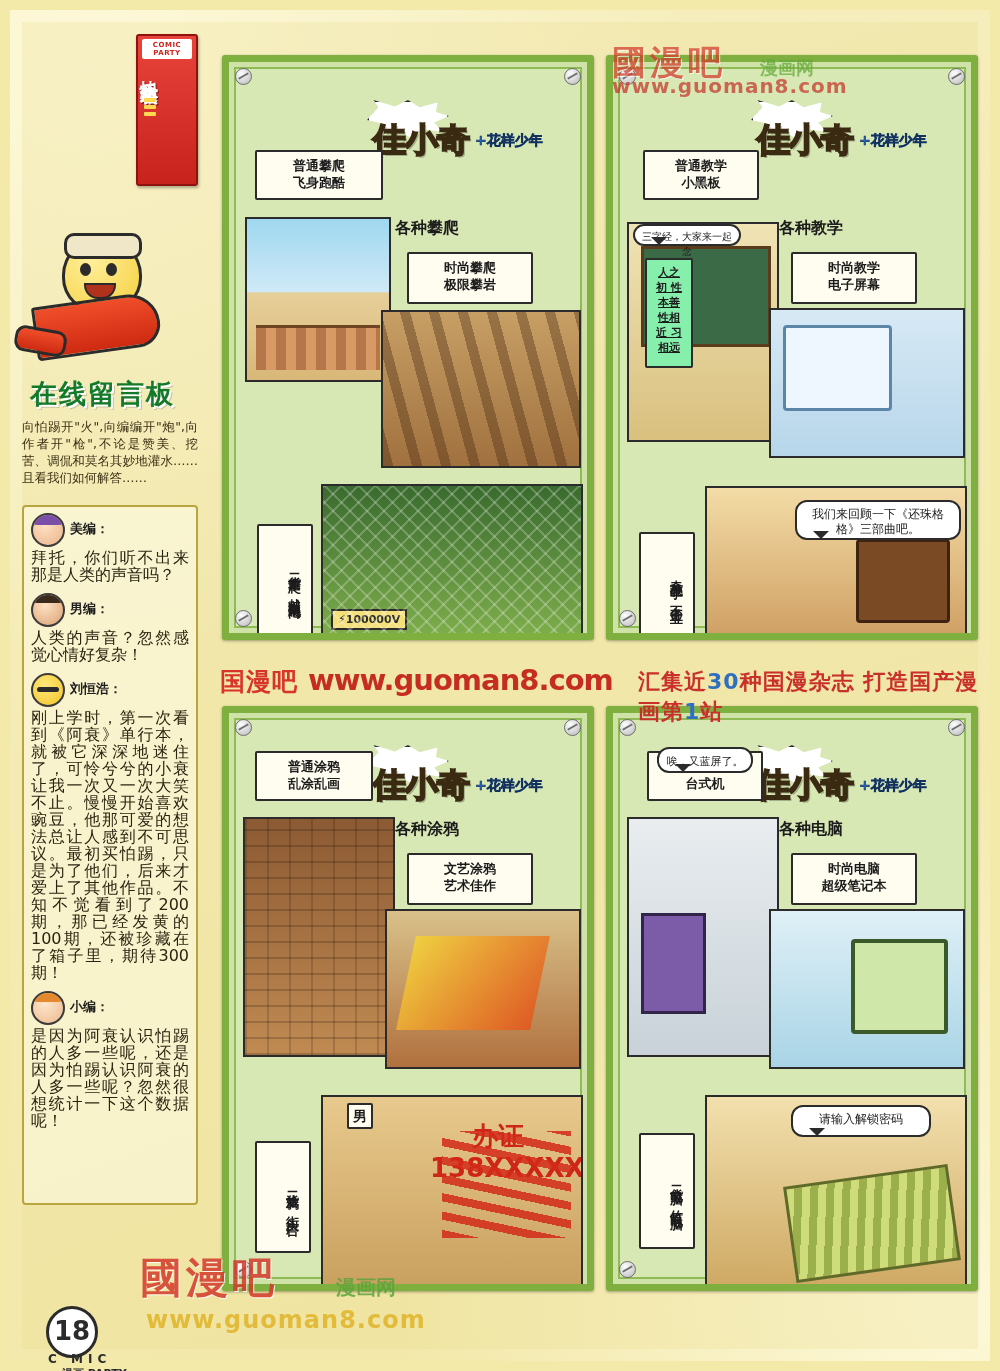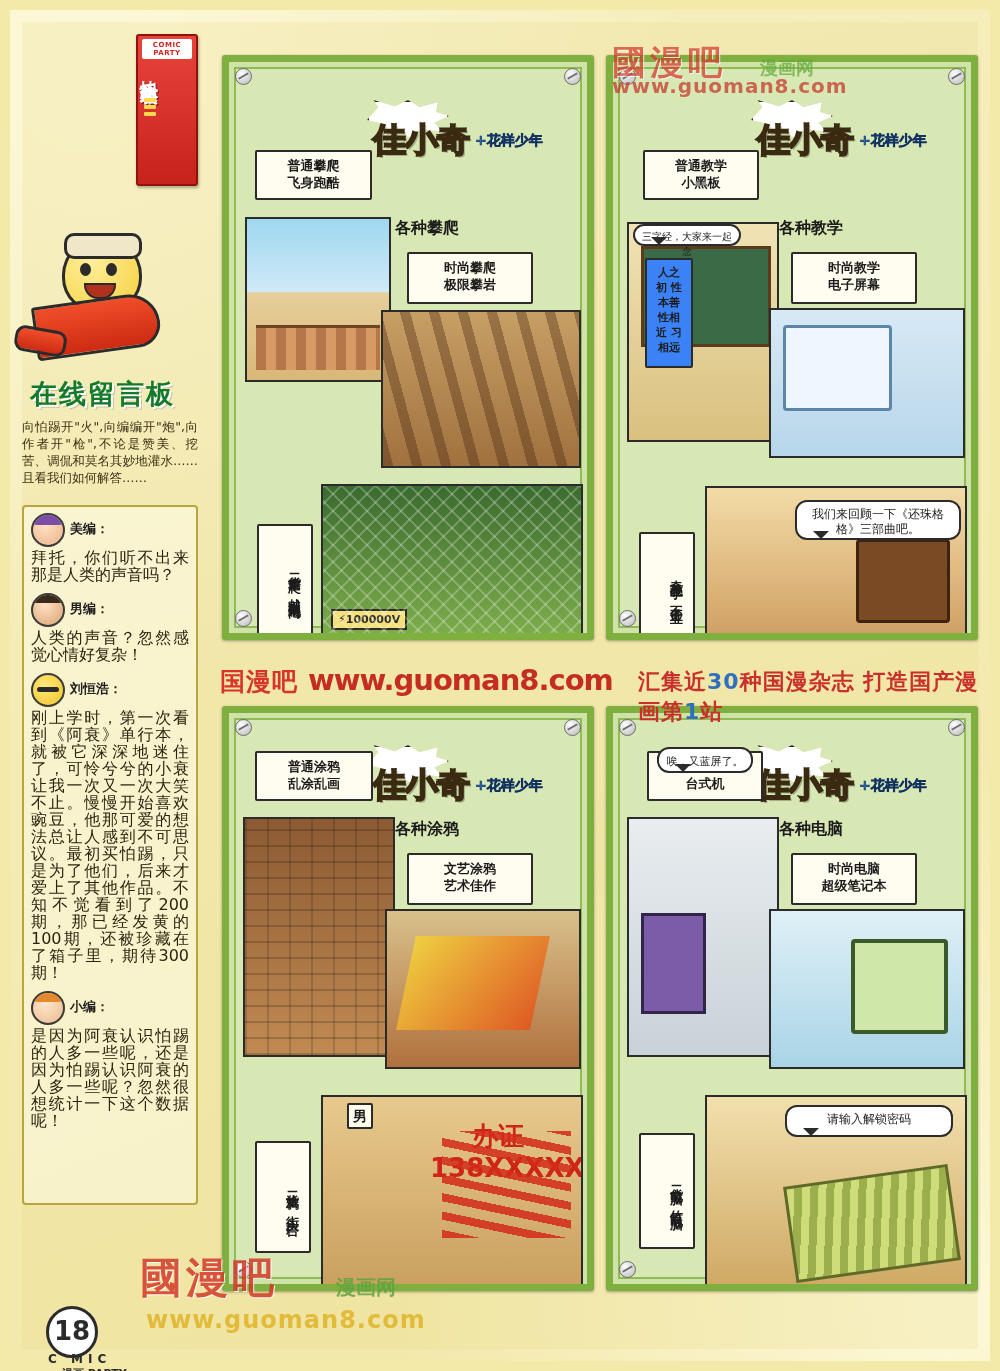--- a/index.html
+++ b/index.html
@@ -311,21 +311,21 @@
     <div class="screw tr"></div>
     <div class="screw bl"></div>
     <div class="screw br"></div>
 
     <div class="logo" style="left:138px;top:42px;">
       <div class="burst"></div>
       <div class="big">佳小奇</div>
       <div class="sub">+花样少年</div>
     </div>
 
-    <div class="cap" style="left:26px;top:88px;width:117px;height:50px;white-space:pre-line;">普通攀爬
+    <div class="cap" style="left:26px;top:88px;width:128px;height:50px;white-space:pre-line;">普通攀爬
 飞身跑酷</div>
     <div class="cap" style="left:140px;top:152px;width:116px;height:30px;border:none;background:transparent;font-size:16px;">各种攀爬</div>
     <div class="cap" style="left:178px;top:190px;width:126px;height:52px;white-space:pre-line;">时尚攀爬
 极限攀岩</div>
 
     <div class="art a-climb1" style="left:16px;top:155px;width:146px;height:165px;"></div>
     <div class="art a-climb2" style="left:152px;top:248px;width:200px;height:158px;"></div>
     <div class="art a-climb3" style="left:92px;top:422px;width:262px;height:156px;">
       <div class="volt">⚡100000V</div>
     </div>
@@ -346,21 +346,21 @@
     </div>
 
     <div class="cap" style="left:30px;top:88px;width:116px;height:50px;white-space:pre-line;">普通教学
 小黑板</div>
     <div class="cap" style="left:140px;top:152px;width:116px;height:30px;border:none;background:transparent;font-size:16px;">各种教学</div>
     <div class="cap" style="left:178px;top:190px;width:126px;height:52px;white-space:pre-line;">时尚教学
 电子屏幕</div>
 
     <div class="art a-class1" style="left:14px;top:160px;width:152px;height:220px;"></div>
     <div class="bubble" style="left:20px;top:162px;width:108px;height:22px;font-size:10px;padding:3px 4px;">三字经，大家来一起念</div>
-    <div class="cap" style="left:32px;top:196px;width:48px;height:110px;background:#3b82f6;font-size:11px;line-height:15px;">人之初 性本善 性相近 习相远</div>
+    <div class="cap" style="left:32px;top:196px;width:48px;height:110px;background:#86efac;font-size:11px;line-height:15px;text-decoration:underline;">人之初 性本善 性相近 习相远</div>
 
     <div class="art a-class2" style="left:156px;top:246px;width:196px;height:150px;"></div>
     <div class="art a-class3" style="left:92px;top:424px;width:262px;height:154px;"></div>
     <div class="bubble" style="left:182px;top:438px;width:166px;height:40px;">我们来回顾一下《还珠格格》三部曲吧。</div>
     <div class="cap vert" style="left:26px;top:470px;width:56px;height:108px;">奇葩教学  不务正业</div>
   </div>
 
   <div class="comic" style="left:222px;top:706px;width:372px;height:585px;">
     <div class="inner"></div>
     <div class="screw tl"></div>
@@ -406,21 +406,21 @@
 台式机</div>
     <div class="cap" style="left:140px;top:102px;width:116px;height:30px;border:none;background:transparent;font-size:16px;">各种电脑</div>
     <div class="cap" style="left:178px;top:140px;width:126px;height:52px;white-space:pre-line;">时尚电脑
 超级笔记本</div>
 
     <div class="art a-comp1" style="left:14px;top:104px;width:152px;height:240px;"></div>
     <div class="bubble" style="left:44px;top:34px;width:96px;height:26px;font-size:11px;">唉，又蓝屏了。</div>
 
     <div class="art a-comp2" style="left:156px;top:196px;width:196px;height:160px;"></div>
     <div class="art a-comp3" style="left:92px;top:382px;width:262px;height:194px;"></div>
-    <div class="bubble" style="left:172px;top:392px;width:168px;height:32px;">请输入解锁密码</div>
+    <div class="bubble" style="left:178px;top:392px;width:140px;height:32px;">请输入解锁密码</div>
     <div class="cap vert" style="left:26px;top:420px;width:56px;height:116px;">二货电脑  竹简电脑</div>
   </div>
 
   <div class="wm-top">
     <div class="cn">國漫吧</div>
     <div class="en">漫画网</div>
     <div class="url">www.guoman8.com</div>
   </div>
 
   <div class="wm-mid">

